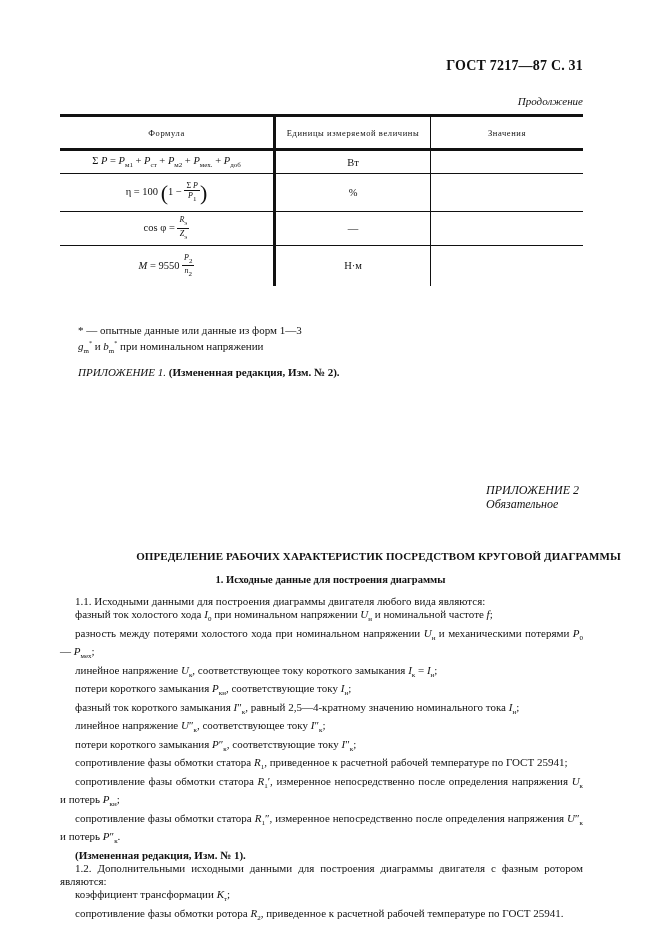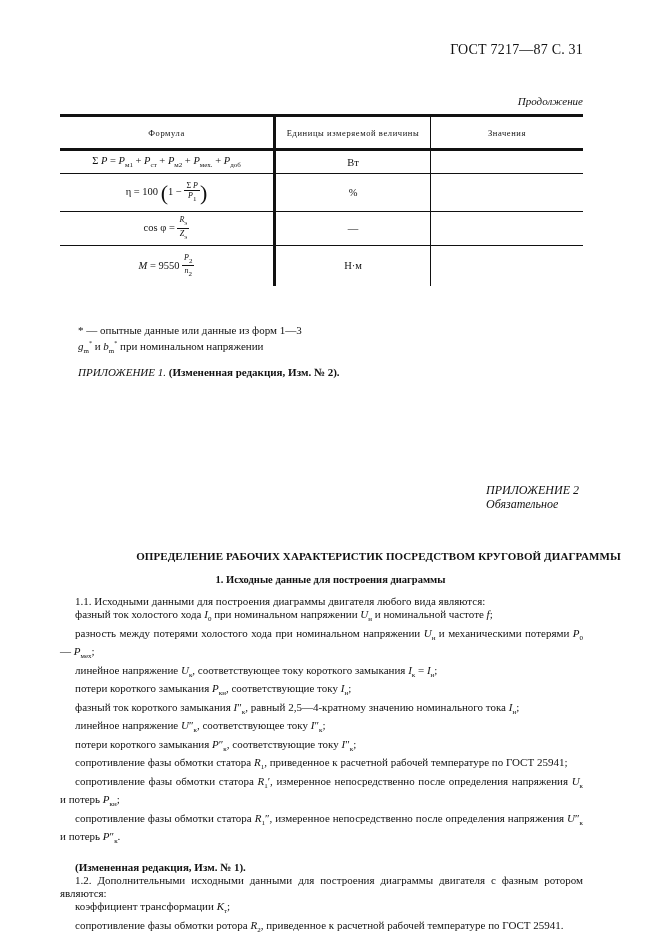--- a/index.html
+++ b/index.html
@@ -1,19 +1,19 @@
 <!DOCTYPE html>
 <html><head>
 <meta charset="utf-8">
 <style>
   html, body { margin: 0; padding: 0; background: #ffffff; }
   body { width: 661px; height: 936px; position: relative; overflow: hidden;
          font-family: "Liberation Serif", "DejaVu Serif", serif; color: #111; }
   .abs { position: absolute; }
-  .header-title { top: 42px; right: 78px; font-weight: normal; font-size: 14px; letter-spacing: 0.2px; }
+  .header-title { top: 58px; right: 78px; font-weight: bold; font-size: 14px; letter-spacing: 0.2px; }
   .continuation { top: 95px; right: 78px; font-style: italic; font-size: 11px; }
   table.data { position: absolute; left: 60px; top: 114px; width: 523px; border-collapse: collapse; font-size: 10.5px; }
   table.data td, table.data th { border-bottom: 1px solid #111; text-align: center; vertical-align: middle; padding: 0 4px; }
   table.data thead th { border-top: 3px solid #111; border-bottom: 3px solid #111; font-weight: normal; font-size: 8.5px; letter-spacing: 0.6px; height: 31px; }
   table.data .c1 { width: 205px; border-right: 3px solid #111; }
   table.data .c2 { width: 146px; border-right: 1px solid #111; }
   table.data tbody tr:last-child td { border-bottom: none; }
   .r1 { height: 24px; } .r2 { height: 24px; } .r3 { height: 38px; } .r4 { height: 34px; } .r5 { height: 40px; }
   .formula i { font-style: italic; }
   sub { font-size: 7px; }
@@ -23,21 +23,21 @@
   .paren { font-size: 22px; vertical-align: middle; font-weight: lighter; }
   .note { left: 78px; font-size: 11px; }
   .appendix1 { left: 78px; top: 366px; font-size: 11px; }
   .appendix1 .it { font-style: italic; }
   .appendix1 .b { font-weight: bold; }
   .appendix2 { top: 483px; right: 82px; font-style: italic; font-size: 12px; line-height: 14px; text-align: left; }
   .main-title { top: 550px; left: 0; width: 661px; text-align: center; font-weight: bold; font-size: 11px; letter-spacing: 0.1px; padding-left: 48px; }
   .section-title { top: 574px; left: 0; width: 661px; text-align: center; font-weight: bold; font-size: 10.5px; }
   .body { position: absolute; left: 60px; top: 595px; width: 523px; font-size: 11px; line-height: 13.3px; text-align: justify; }
   .body p { margin: 0; text-indent: 15px; }
-  .body .b { font-weight: bold; margin-top: 12px; }
+  .body .b { font-weight: bold; }
   .body i { font-style: italic; }
 </style>
 </head>
 <body>
 
 <div class="abs header-title">ГОСТ 7217—87 С. 31</div>
 <div class="abs continuation">Продолжение</div>
 
 <table class="data">
   <thead>

